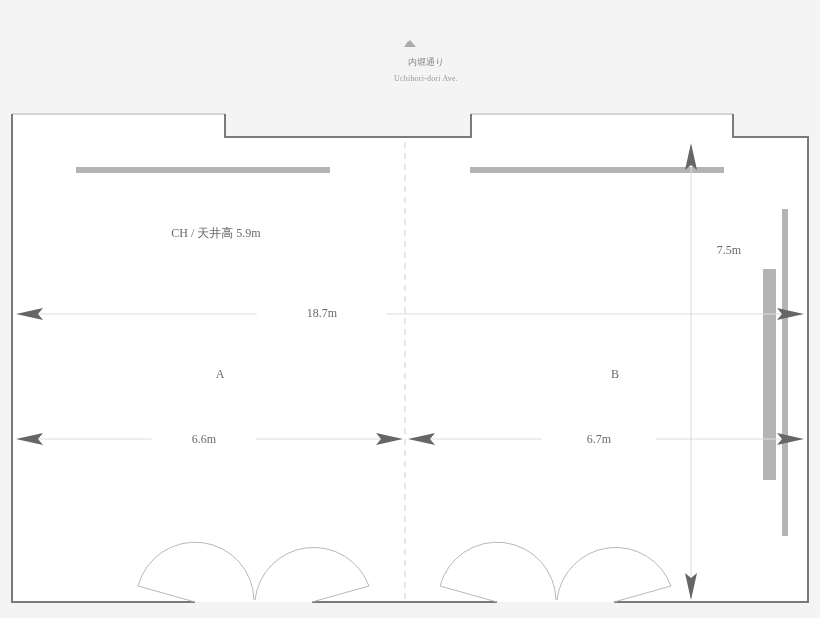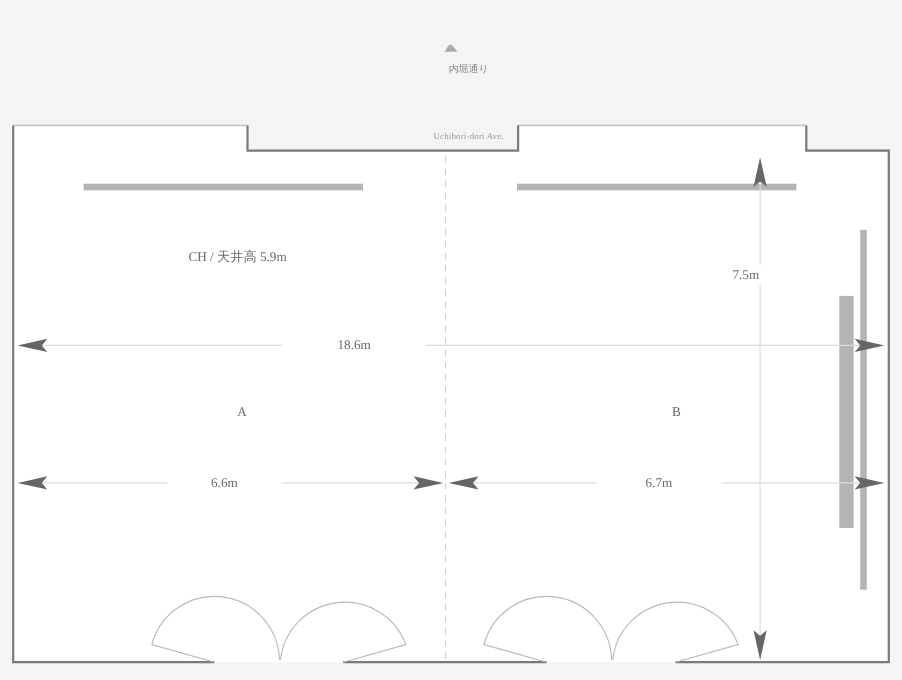--- a/index.html
+++ b/index.html
@@ -15,21 +15,21 @@
     .lbl {
       position: absolute;
       transform: translateX(-50%);
       white-space: nowrap;
       font-family: "Liberation Serif", "DejaVu Serif", serif;
       color: #6a6a6a;
       line-height: 1;
       padding-left: 32px;
     }
     .street-jp { font-size: 9px; color: #888; }
-    .street-en { font-size: 8px; color: #999; letter-spacing: 0.2px; margin-top: 45px; }
+    .street-en { font-size: 8px; color: #999; letter-spacing: 0.2px; }
     .dim { font-size: 12px; background: #ffffff; padding: 0 3px; }
     .zone { font-size: 12px; }
     .ch { font-size: 12px; }
   </style>
 </head>
 <body>
 
 <svg id="plan" width="820" height="618" viewBox="0 0 820 618" xmlns="http://www.w3.org/2000/svg">
 
   <path d="M12,114 L225,114 L225,137 L471,137 L471,114 L733,114 L733,137 L808,137 L808,602 L12,602 Z" fill="#ffffff"></path>
@@ -88,20 +88,20 @@
   </g>
 
   <path d="M405,46 L411,46 L408,41 Z M404,47 L416,47 L410,40 Z" fill="#aaaaaa"></path>
 </svg>
 
 <div class="lbl street-jp" style="left:410px; top:58px;">内堀通り</div>
 <div class="lbl street-en" style="left:410px; top:75px;">Uchibori-dori Ave.</div>
 
 <div class="lbl ch" style="left:200px; top:227px;">CH / 天井高 5.9m</div>
 
-<div class="lbl dim" style="left:322px; top:307px; padding:0 50px;">18.6m</div>
-<div class="lbl dim" style="left:678px; top:241px; padding:3px 4px;">7.5m</div>
+<div class="lbl dim" style="left:322px; top:307px; padding:0 50px;">18.7m</div>
+<div class="lbl dim" style="left:729px; top:241px; padding:3px 4px;">7.5m</div>
 
 <div class="lbl zone" style="left:204px; top:368px;">A</div>
 <div class="lbl zone" style="left:599px; top:368px;">B</div>
 
 <div class="lbl dim" style="left:204px; top:433px; padding:0 40px;">6.6m</div>
 <div class="lbl dim" style="left:599px; top:433px; padding:0 45px;text-align:right;">6.7m</div>
 
 </body></html>

